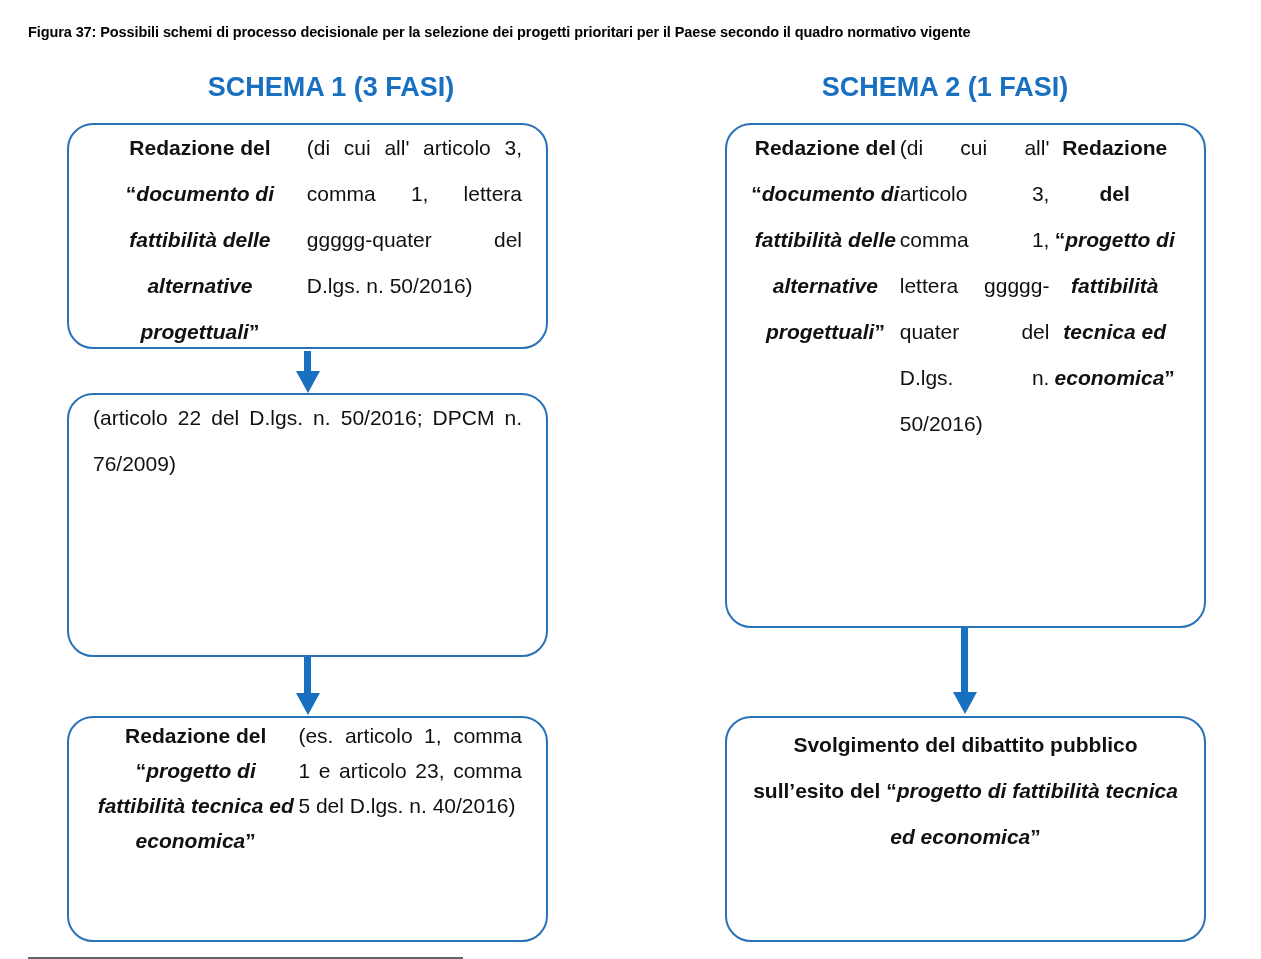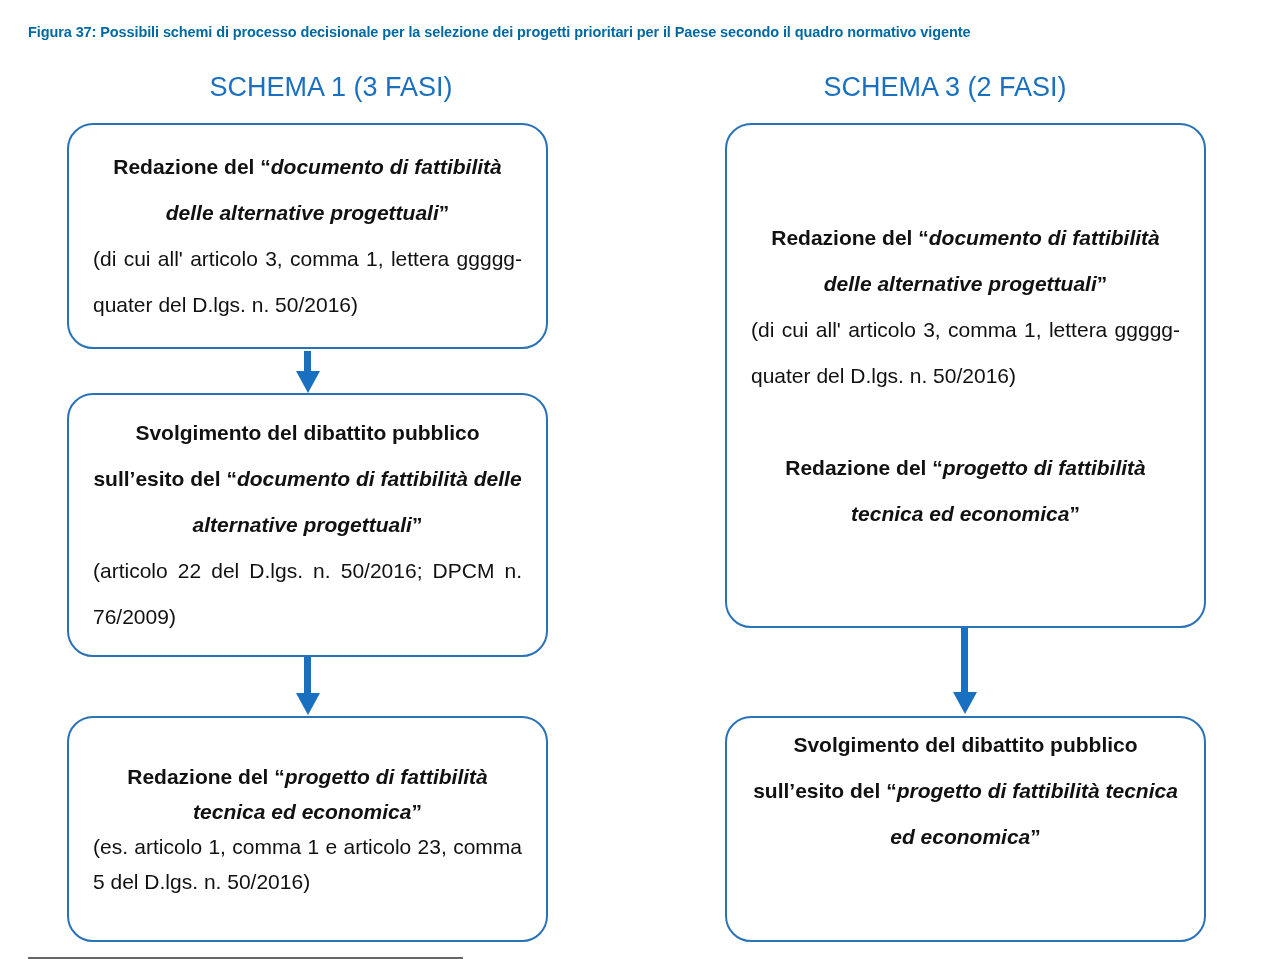--- a/index.html
+++ b/index.html
@@ -1,23 +1,23 @@
 <!DOCTYPE html>
 <html><head>
   <meta charset="utf-8">
   <style>
     html, body { margin: 0; padding: 0; background: #ffffff; }
     body { width: 1261px; height: 959px; position: relative; overflow: hidden;
            font-family: "Liberation Sans", sans-serif; color: #111111; }
     .caption { position: absolute; left: 28px; top: 24px; font-size: 14.5px; font-weight: bold;
-               color: #0369a1; letter-spacing: -0.1px; white-space: nowrap; }
-    .scheme-title { position: absolute; top: 72px; font-size: 27px; font-weight: normal; color: #1a70c0;
+               color: #000000; letter-spacing: -0.1px; white-space: nowrap; }
+    .scheme-title { position: absolute; top: 72px; font-size: 27px; font-weight: bold; color: #1a70c0;
                     text-align: center; width: 480px; }
     .box { position: absolute; border: 2.5px solid #2a72b8; border-radius: 26px; background: #ffffff;
-           box-sizing: border-box; display: flex; flex-direction: column; justify-content: center;
+           box-sizing: border-box; display: flex; flex-direction: row; justify-content: center;
            padding: 0 24px; font-size: 21px; }
     .box .head { text-align: center; font-weight: bold; line-height: 46px; }
     .box .head i { font-style: italic; }
     .box .ref { text-align: justify; text-align-last: left; line-height: 46px; }
     .box.tight .head, .box.tight .ref { line-height: 35px; }
     .arrow { position: absolute; width: 24px; }
     .arrow .shaft { position: absolute; left: 8px; top: 0; width: 7px; background: #1a70c0; }
     .arrow .head-tri { position: absolute; left: 0; width: 0; height: 0;
                        border-left: 12px solid transparent; border-right: 12px solid transparent;
                        border-top: 22px solid #1a70c0; }
@@ -37,41 +37,38 @@
     </div>
     <div class="ref">(di cui all' articolo 3, comma 1, lettera ggggg-quater del D.lgs. n. 50/2016)</div>
   </div>
 
   <div class="arrow" style="left:296px; top:351px; height:42px;">
     <div class="shaft" style="height:22px;"></div>
     <div class="head-tri" style="top:20px;"></div>
   </div>
 
   <div class="box" style="left:67px; top:393px; width:481px; height:264px;">
-    <div class="head">
-      <span>Svolgimento del dibattito pubblico sull’esito del “</span><i>documento di fattibilità delle alternative progettuali</i><span>”</span>
-    </div>
     <div class="ref">(articolo 22 del D.lgs. n. 50/2016; DPCM n. 76/2009)</div>
   </div>
 
   <div class="arrow" style="left:296px; top:657px; height:58px;">
     <div class="shaft" style="height:38px;"></div>
     <div class="head-tri" style="top:36px;"></div>
   </div>
 
   <div class="box tight" style="left:67px; top:716px; width:481px; height:226px;">
     <div class="head">
       <span>Redazione del “</span><i>progetto di fattibilità tecnica ed economica</i><span>”</span>
     </div>
-    <div class="ref">(es. articolo 1, comma 1 e articolo 23, comma 5 del D.lgs. n. 50/2016)</div>
+    <div class="ref">(es. articolo 1, comma 1 e articolo 23, comma 5 del D.lgs. n. 40/2016)</div>
   </div>
 </div>
 
 <div>
-  <div class="scheme-title" style="left:705px;">SCHEMA 3 (2 FASI)</div>
+  <div class="scheme-title" style="left:705px;">SCHEMA 2 (1 FASI)</div>
 
   <div class="box" style="left:725px; top:123px; width:481px; height:505px;">
     <div class="head">
       <span>Redazione del “</span><i>documento di fattibilità delle alternative progettuali</i><span>”</span>
     </div>
     <div class="ref">(di cui all' articolo 3, comma 1, lettera ggggg-quater del D.lgs. n. 50/2016)</div>
     <div style="height:46px;"></div>
     <div class="head">
       <span>Redazione del “</span><i>progetto di fattibilità tecnica ed economica</i><span>”</span>
     </div>

